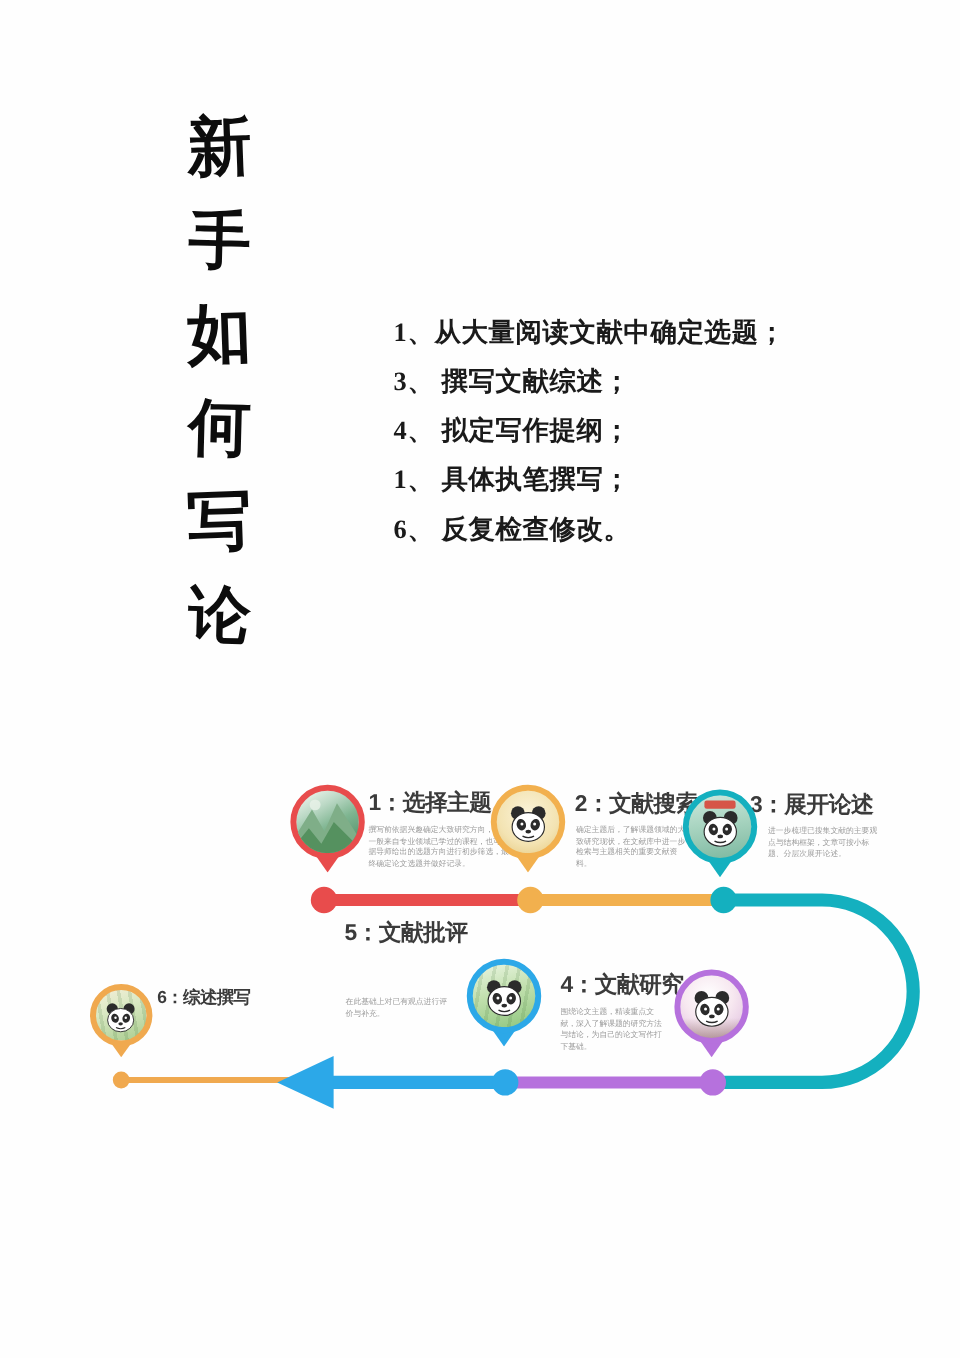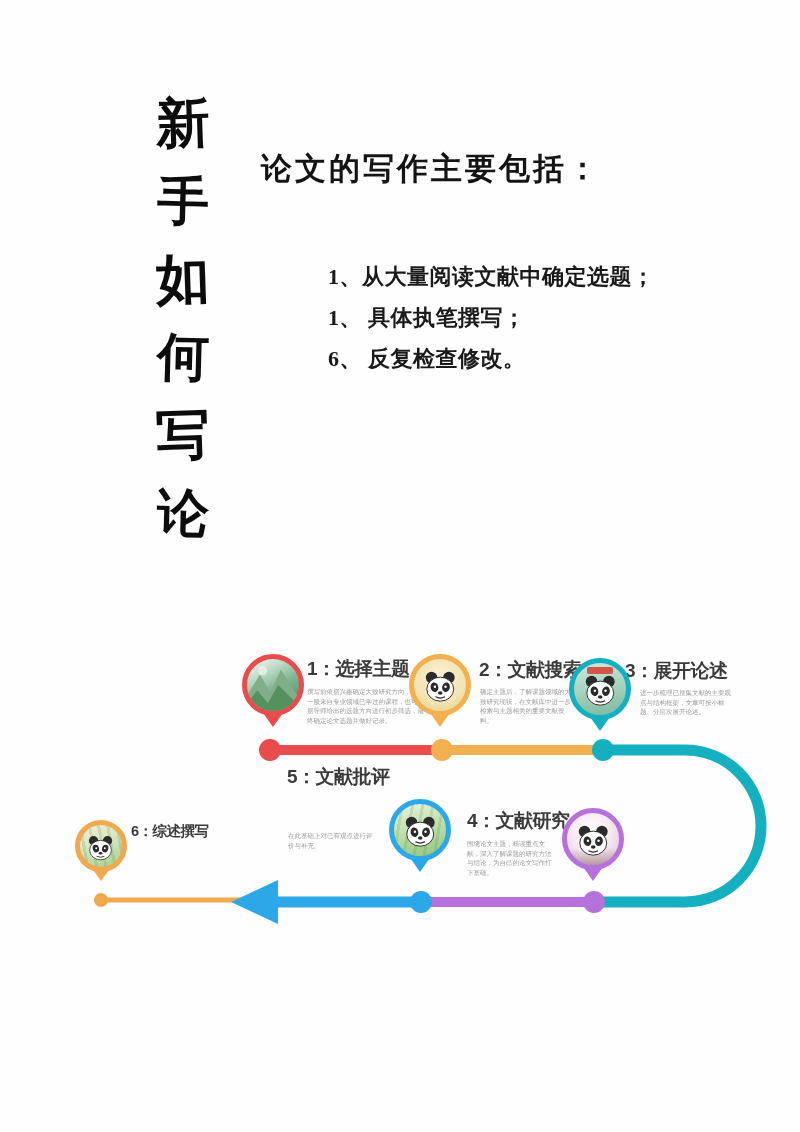--- a/index.html
+++ b/index.html
@@ -91,23 +91,24 @@
 
   <div class="calli">
     <span>新</span>
     <span>手</span>
     <span>如</span>
     <span>何</span>
     <span>写</span>
     <span>论</span>
   </div>
 
-  <div class="heading">论文的写作主要包括：</div>
   <ul class="steps-list">
     <li>1、从大量阅读文献中确定选题；</li>
+    <li>3、 撰写文献综述；</li>
+    <li>4、 拟定写作提纲；</li>
     <li>1、 具体执笔撰写；</li>
     <li>6、 反复检查修改。</li>
   </ul>
 
   <svg class="flow-svg" width="800" height="300" viewBox="0 632 800 300">
     <path d="M101 900 H250" stroke-width="5" stroke-linecap="round" fill="none" stroke="#f0a94f"></path>
     <path d="M270 750 H442" stroke-width="10" stroke-linecap="round" fill="none" stroke="#e84c4c"></path>
     <path d="M442 750 H603" stroke-width="10" stroke-linecap="round" fill="none" stroke="#f2b04e"></path>
     <path d="M603 750 H685 A76 76 0 0 1 685 902 H594" stroke-width="11" stroke-linecap="round" fill="none" stroke="#14b0bf"></path>
     <path d="M594 902 H421" stroke-width="10" stroke-linecap="round" fill="none" stroke="#b671dd"></path>

